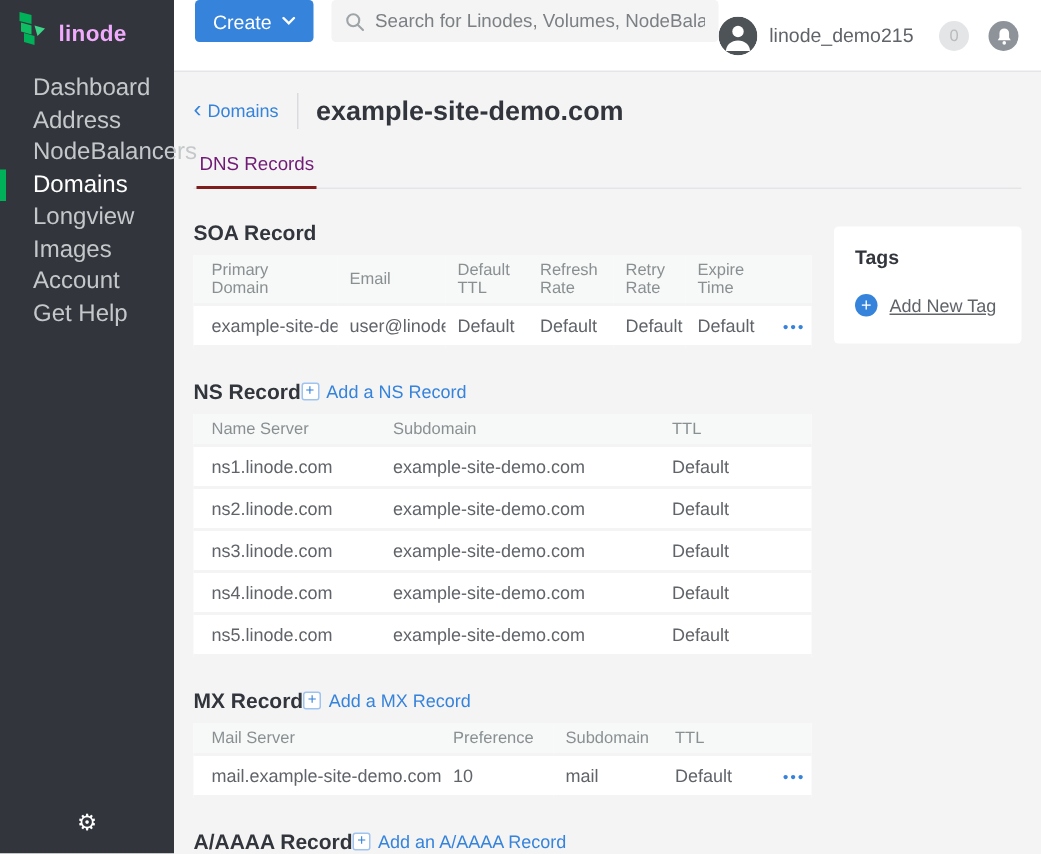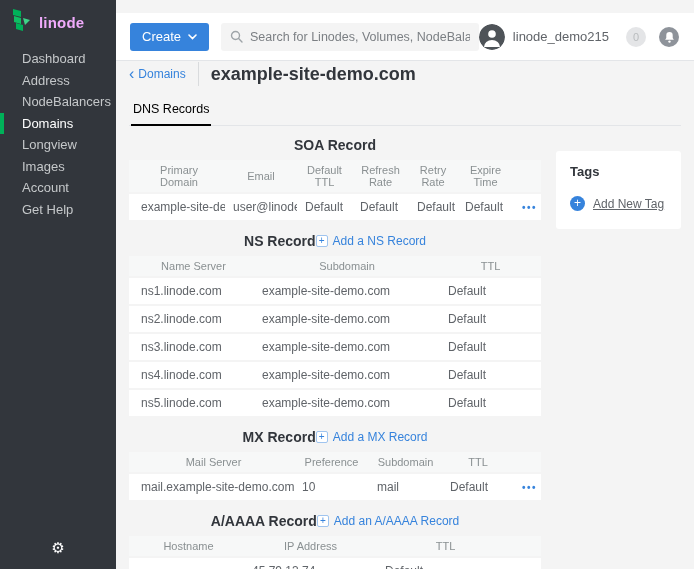--- a/index.html
+++ b/index.html
@@ -13,33 +13,33 @@
   
   .sidebar {
     position: absolute; left: 0; top: 0; width: 116px; height: 569px;
     background: #32363c; z-index: 3;
   }
   .logo-row { height: 44px; display: flex; align-items: center; padding-left: 11px; gap: 7px; }
   .logo-text { color: #f0abfc; font-size: 15px; font-weight: bold; letter-spacing: .2px; }
   .nav { margin-top: 4px; }
   .nav-item {
     display: block; padding: 4px 12px 4px 18px; border-left: 4px solid transparent;
-    color: #c5c8ca; font-size: 13px; line-height: 13.5px; cursor: pointer;
+    color: #c5c8ca; font-size: 16px; line-height: 13.5px; cursor: pointer;
   }
   .nav-item.active { border-left-color: #00b159; color: #fff; }
   .gear {
     position: absolute; bottom: 12px; left: 0; width: 100%;
     text-align: center; color: #fff; font-size: 15px; cursor: pointer;
   }
 
   
   .topbar {
-    position: absolute; left: 116px; top: 13px; right: 0; height: 48px;
+    position: absolute; left: 116px; top: 0; right: 0; height: 48px;
     background: #fff; border-bottom: 1px solid #e3e5e8; z-index: 2;
-    display: flex; align-items: center; padding: 0 15px 0 14px;
+    display: flex; padding: 0 15px 0 14px;
   }
   .create-btn {
     height: 28px; padding: 0 12px; background: #3683dc; color: #fff;
     border: none; border-radius: 3px; font-size: 13px; font-family: inherit;
     display: flex; align-items: center; gap: 7px; cursor: pointer; flex: 0 0 auto;
   }
   .search-box {
     flex: 1; height: 28px; margin-left: 12px; background: #f4f4f4; border-radius: 3px;
     display: flex; align-items: center; padding: 0 9px; max-width: 297px;
   }
@@ -64,39 +64,39 @@
   
   .main { position: absolute; left: 116px; top: 44px; right: 0; bottom: 0; background: #f4f4f4; padding: 13px; }
   .breadcrumb-row { display: flex; align-items: center; margin-top: 5px; height: 24px; }
   .back-link { color: #3683dc; font-size: 12px; display: flex; align-items: center; gap: 4px; cursor: pointer; text-decoration: none; }
   .back-link .chev { font-size: 16px; line-height: 10px; }
   .crumb-divider { width: 1px; height: 24px; background: #d9dbdd; margin: 0 12px; }
   .page-title { font-size: 18px; font-weight: bold; color: #32363c; }
   .tab-row { margin-top: 12px; border-bottom: 1px solid #e3e5e8; }
   .tab {
     display: inline-block; margin-left: 2px; padding: 4px 2px 8px; font-size: 12.5px;
-    color: #000000; border-bottom: 2px solid #000000; margin-bottom: -1px; cursor: pointer;
+    color: #701a75; border-bottom: 2px solid #7f1d1d; margin-bottom: -1px; cursor: pointer;
   }
 
   .content-row { display: flex; gap: 15px; margin-top: 0; }
   .records-col { width: 412px; flex: 0 0 412px; }
   .tags-col { flex: 1; }
 
   
-  .section-head { display: flex; align-items: center; justify-content: center; margin: 10px 0 6px; height: 18px; }
+  .section-head { display: flex; align-items: center; justify-content: flex-start; margin: 20px 0 6px; height: 18px; }
   .section-title { font-size: 14px; font-weight: bold; color: #32363c; }
   .add-link { display: flex; align-items: center; gap: 5px; color: #3683dc; font-size: 12px; cursor: pointer; text-decoration: none; }
   .plus-box {
     width: 12px; height: 12px; border: 1px solid #9fc4ef; border-radius: 2px; background: #fff;
     color: #3683dc; font-size: 10px; line-height: 10px; text-align: center;
   }
   table { width: 100%; border-collapse: collapse; table-layout: fixed; background: #fff; }
   thead tr { background: #f7f8f8; }
   th {
-    font-weight: normal; text-align: center; color: #8a9092; font-size: 11px;
+    font-weight: normal; text-align: left; color: #8a9092; font-size: 11px;
     padding: 4px 8px 4px 8px; border-bottom: 2px solid #f4f4f4;
   }
   td { color: #606469; font-size: 12px; padding: 6px 8px; border-bottom: 2px solid #f4f4f4; overflow: hidden; white-space: nowrap; }
   th:first-child, td:first-child { padding-left: 12px; }
   .menu-cell { text-align: right; padding-right: 10px; }
   .dots-btn {
     border: none; background: none; color: #3683dc; font-size: 10px; letter-spacing: 1.5px;
     font-weight: bold; cursor: pointer; font-family: inherit;
   }
   

